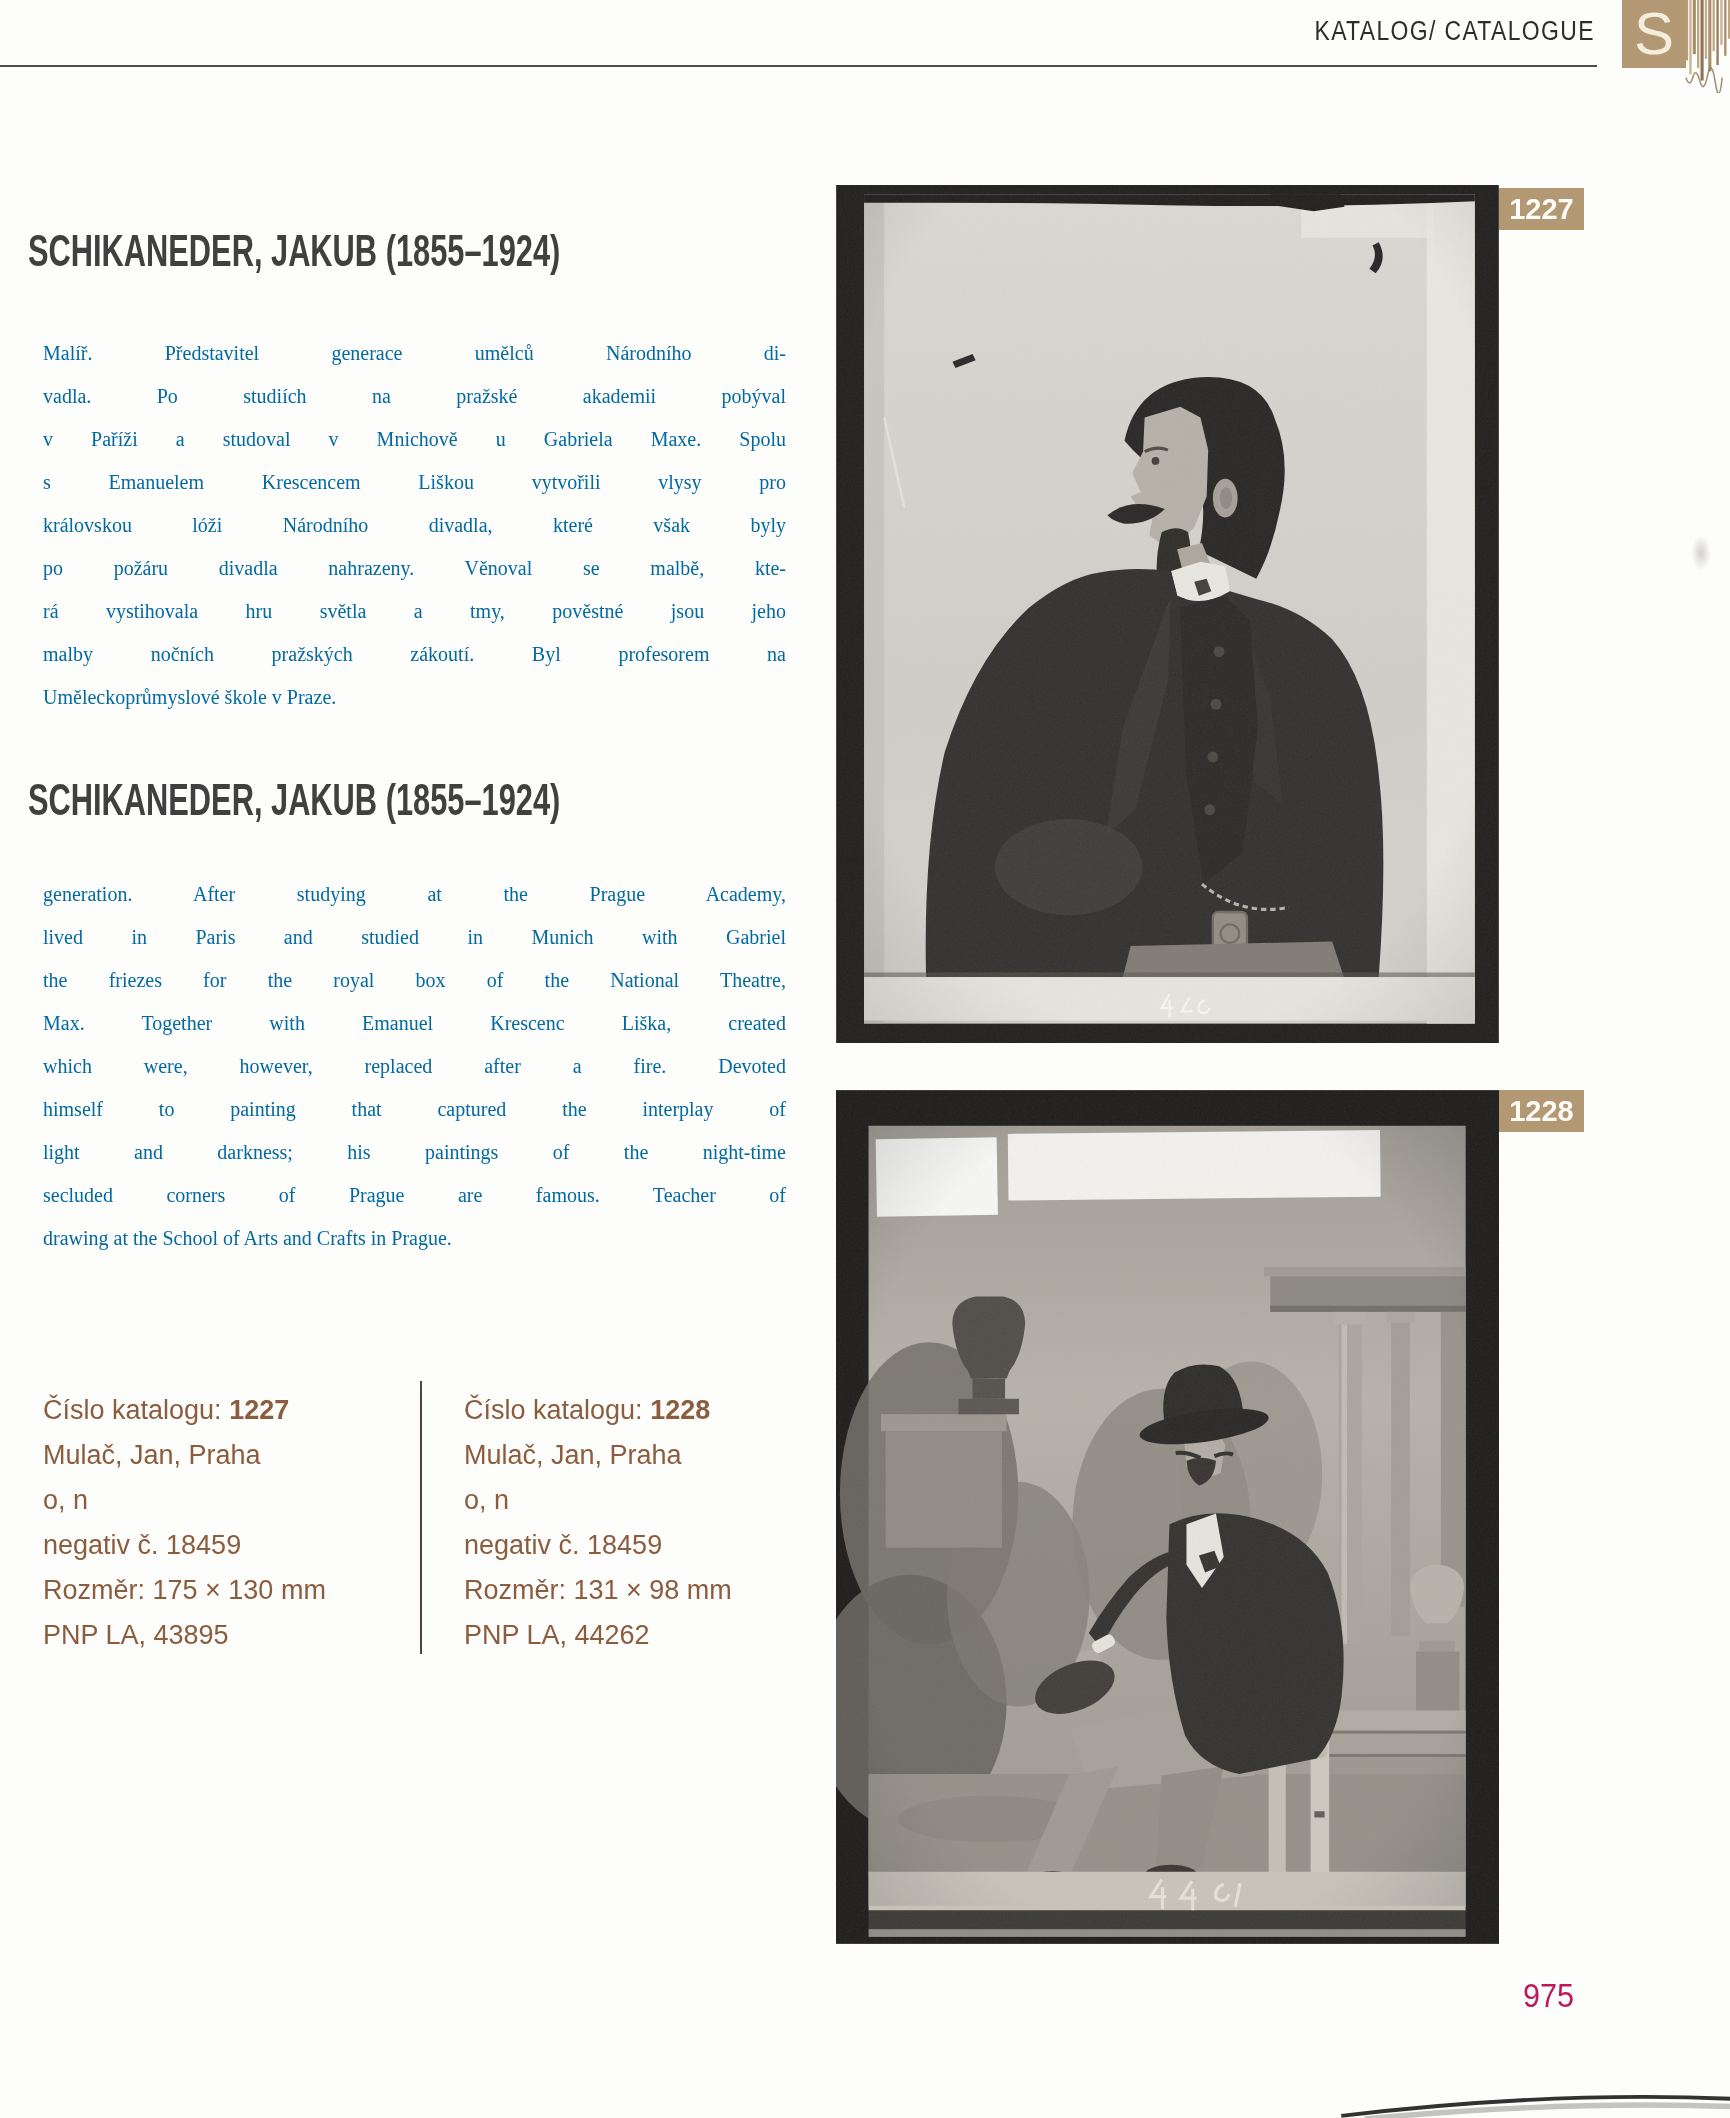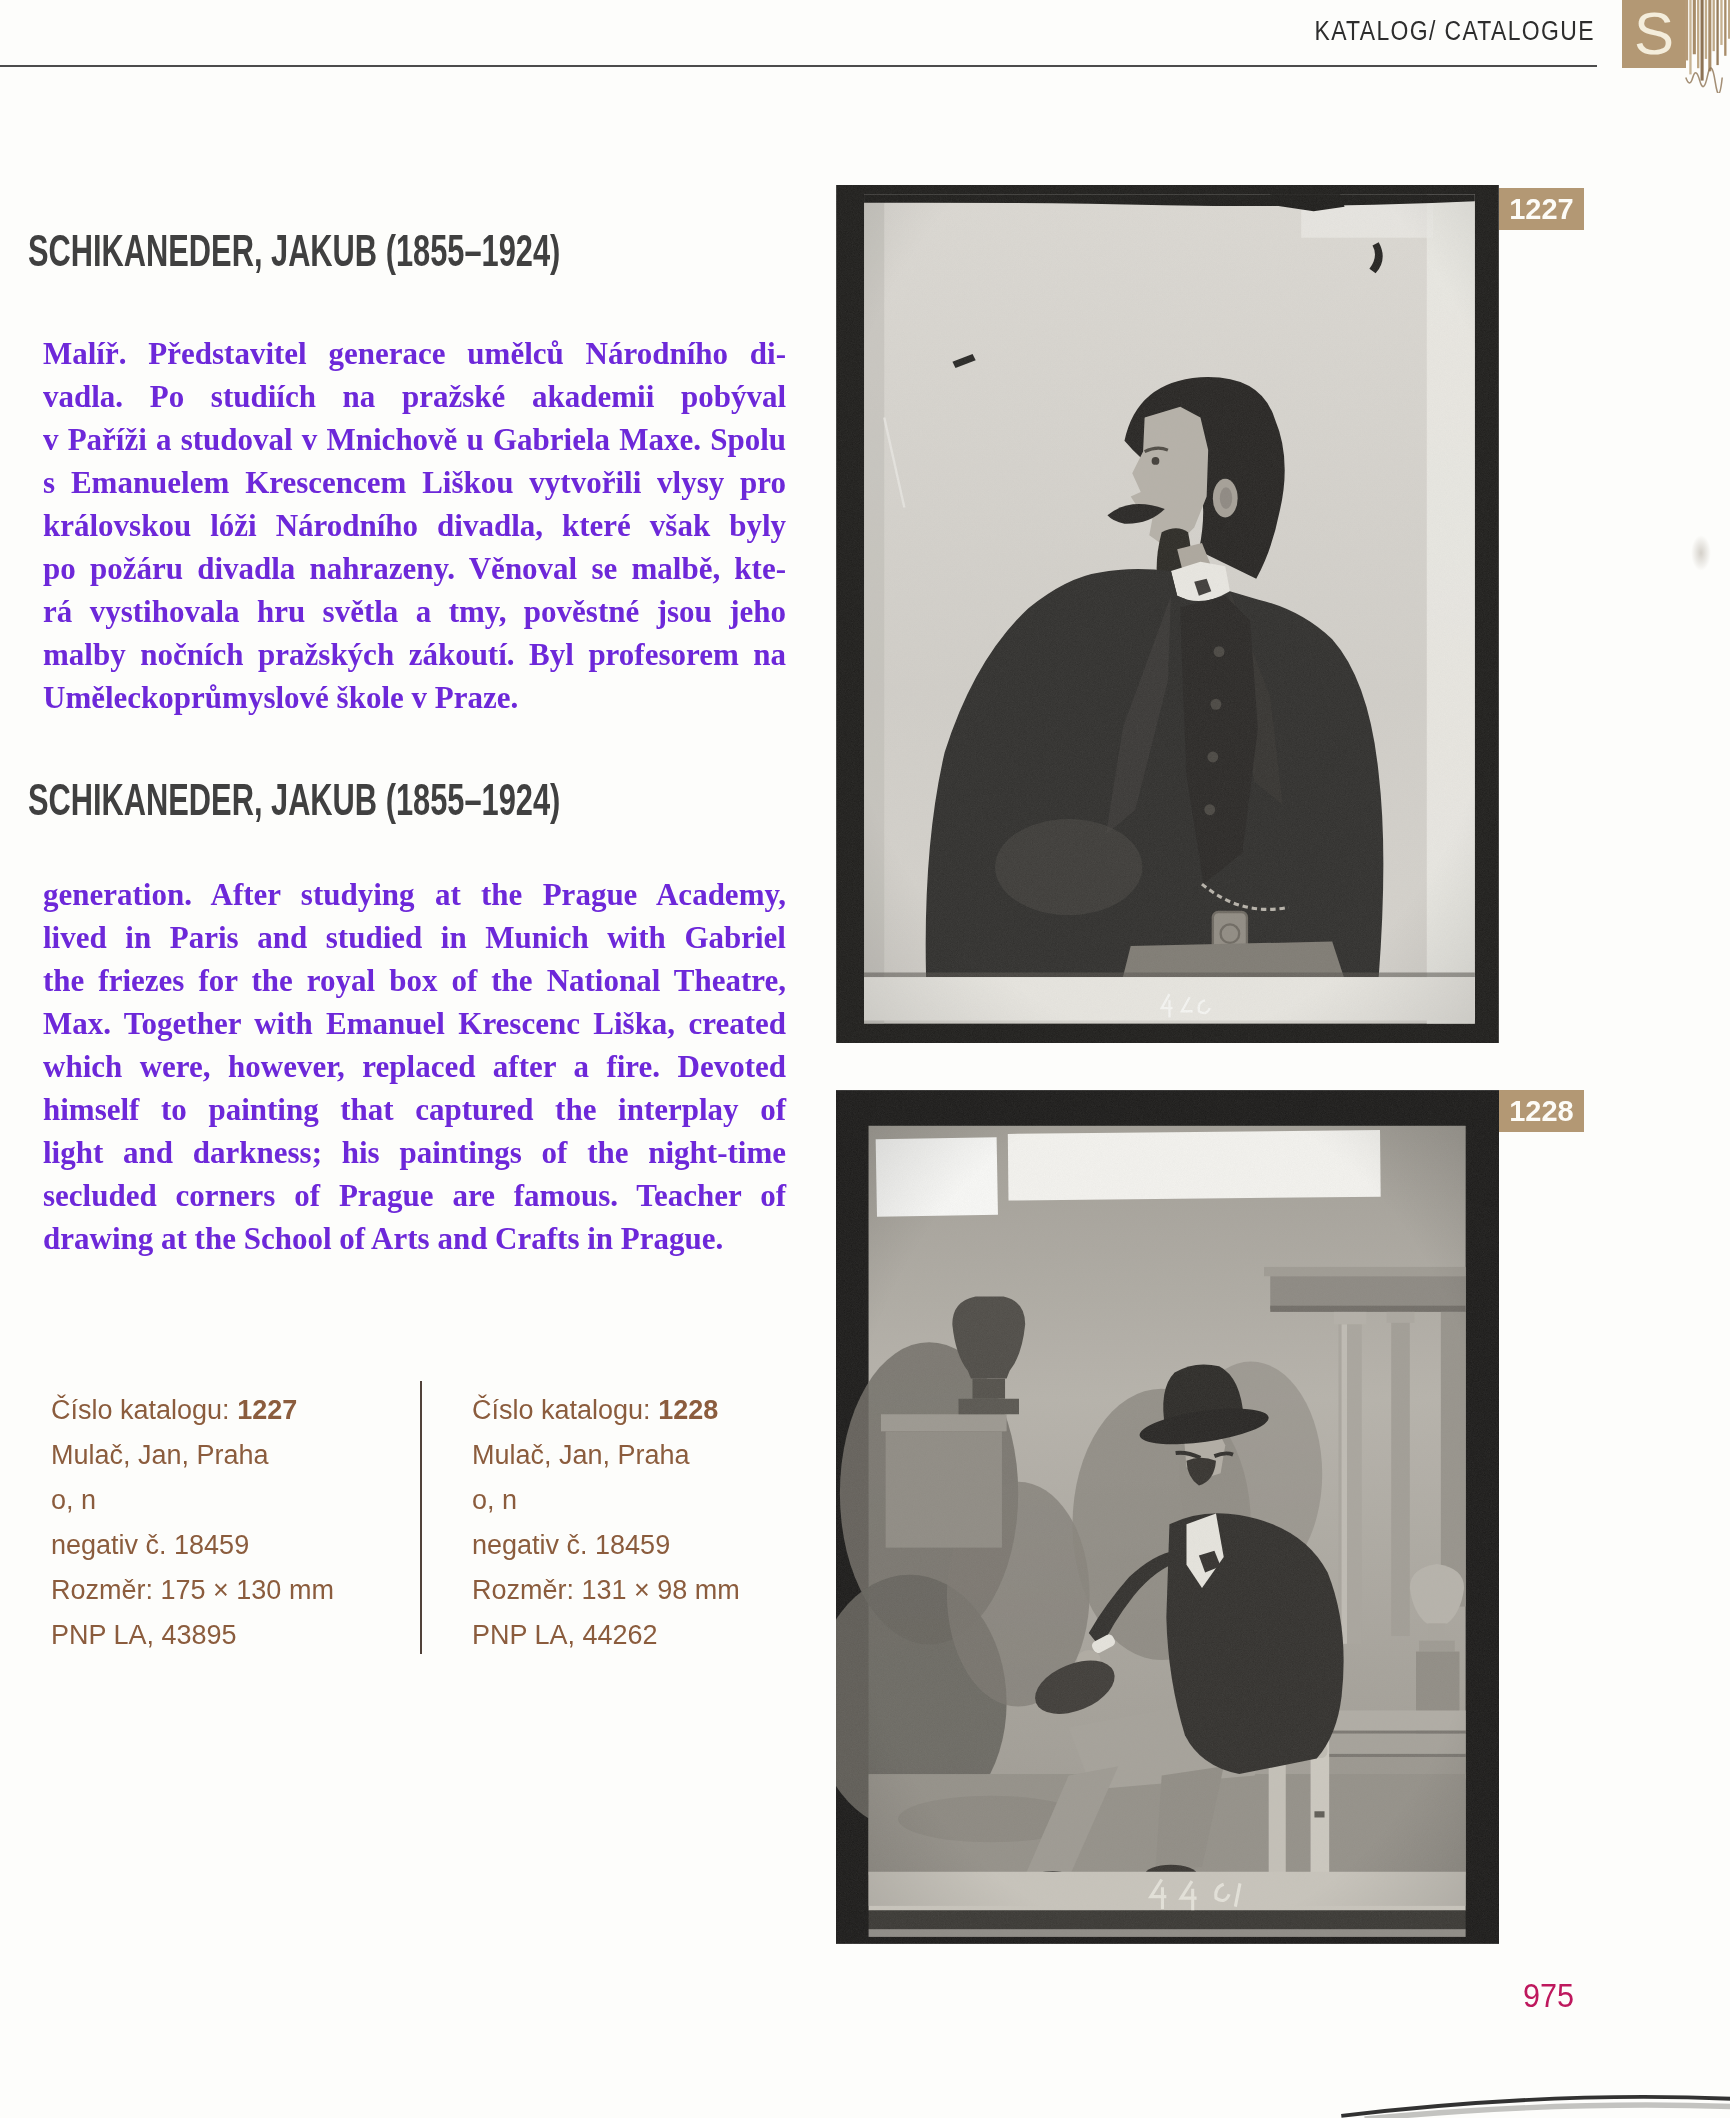--- a/index.html
+++ b/index.html
@@ -14,27 +14,27 @@
 
   .s-tab { position:absolute; left:1622px; top:0; width:64px; height:68px; background:#b39874;
            color:#f4eddb; font-size:60px; line-height:68px; text-align:center; }
   .fore-edge { position:absolute; left:1684px; top:0; }
 
   .heading { position:absolute; left:28px; font-size:44px; font-weight:700; color:#404040; }
   .heading .condensed { transform:scaleX(0.70); }
   .h1 { top:226px; } .h2 { top:775px; }
 
   .para { position:absolute; left:43px; width:743px; font-family:"Liberation Serif", serif;
-          font-size:31px; color:#6d28d9;font-weight:bold; }
+          font-size:20px; color:#0369a1; }
   .para > div { white-space:nowrap; text-align:justify; text-align-last:justify; }
   .para > div:last-child { text-align-last:left; }
   .para-cz { top:332px; } .para-cz > div { line-height:43px; }
   .para-en { top:873px; } .para-en > div { line-height:43px; }
 
-  .catalog-col { position:absolute; top:1388px; width:364px; color:#8b5c3d; font-size:27px;margin-left:8px; }
+  .catalog-col { position:absolute; top:1388px; width:364px; color:#8b5c3d; font-size:27px; }
   .catalog-col > div { line-height:45px; height:45px; white-space:nowrap; }
   .cat-left { left:43px; } .cat-right { left:464px; }
   .cat-number { font-weight:700; }
   .cat-divider { position:absolute; left:420px; top:1381px; width:2.3px; height:273px; background:#51423a; }
 
   .photo { position:absolute; left:836px; }
   .photo svg { display:block; }
   .photo1 { top:185px; width:663px; height:858px; }
   .photo2 { top:1090px; width:663px; height:854px; }
 

